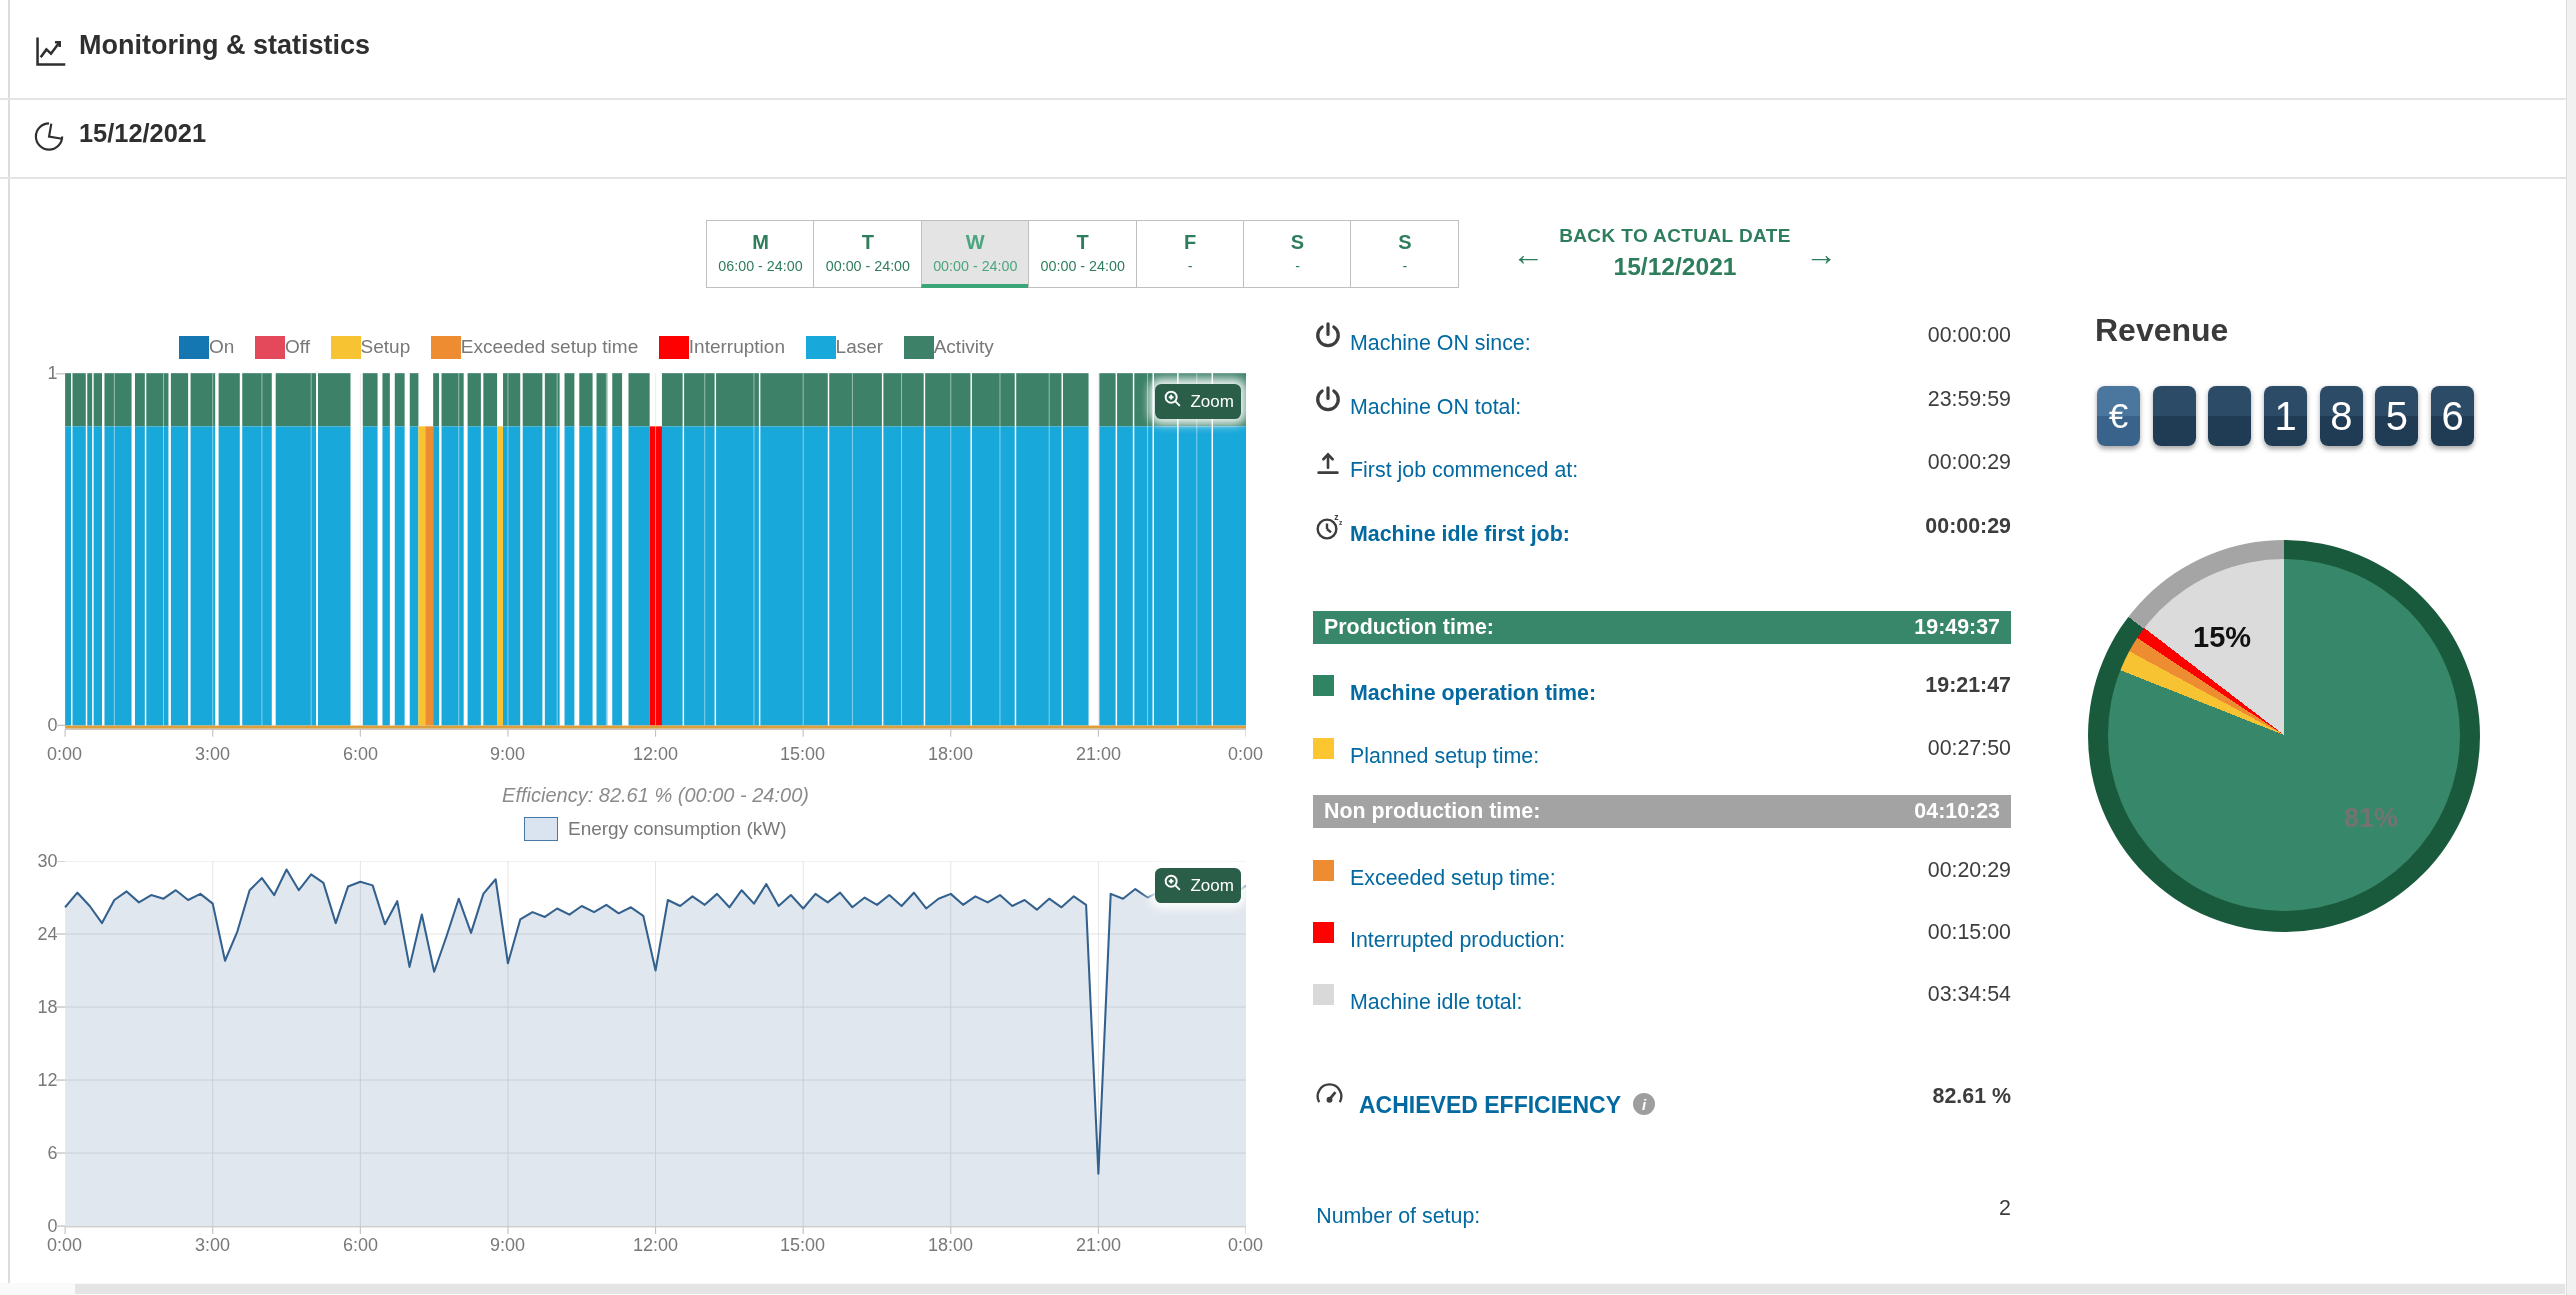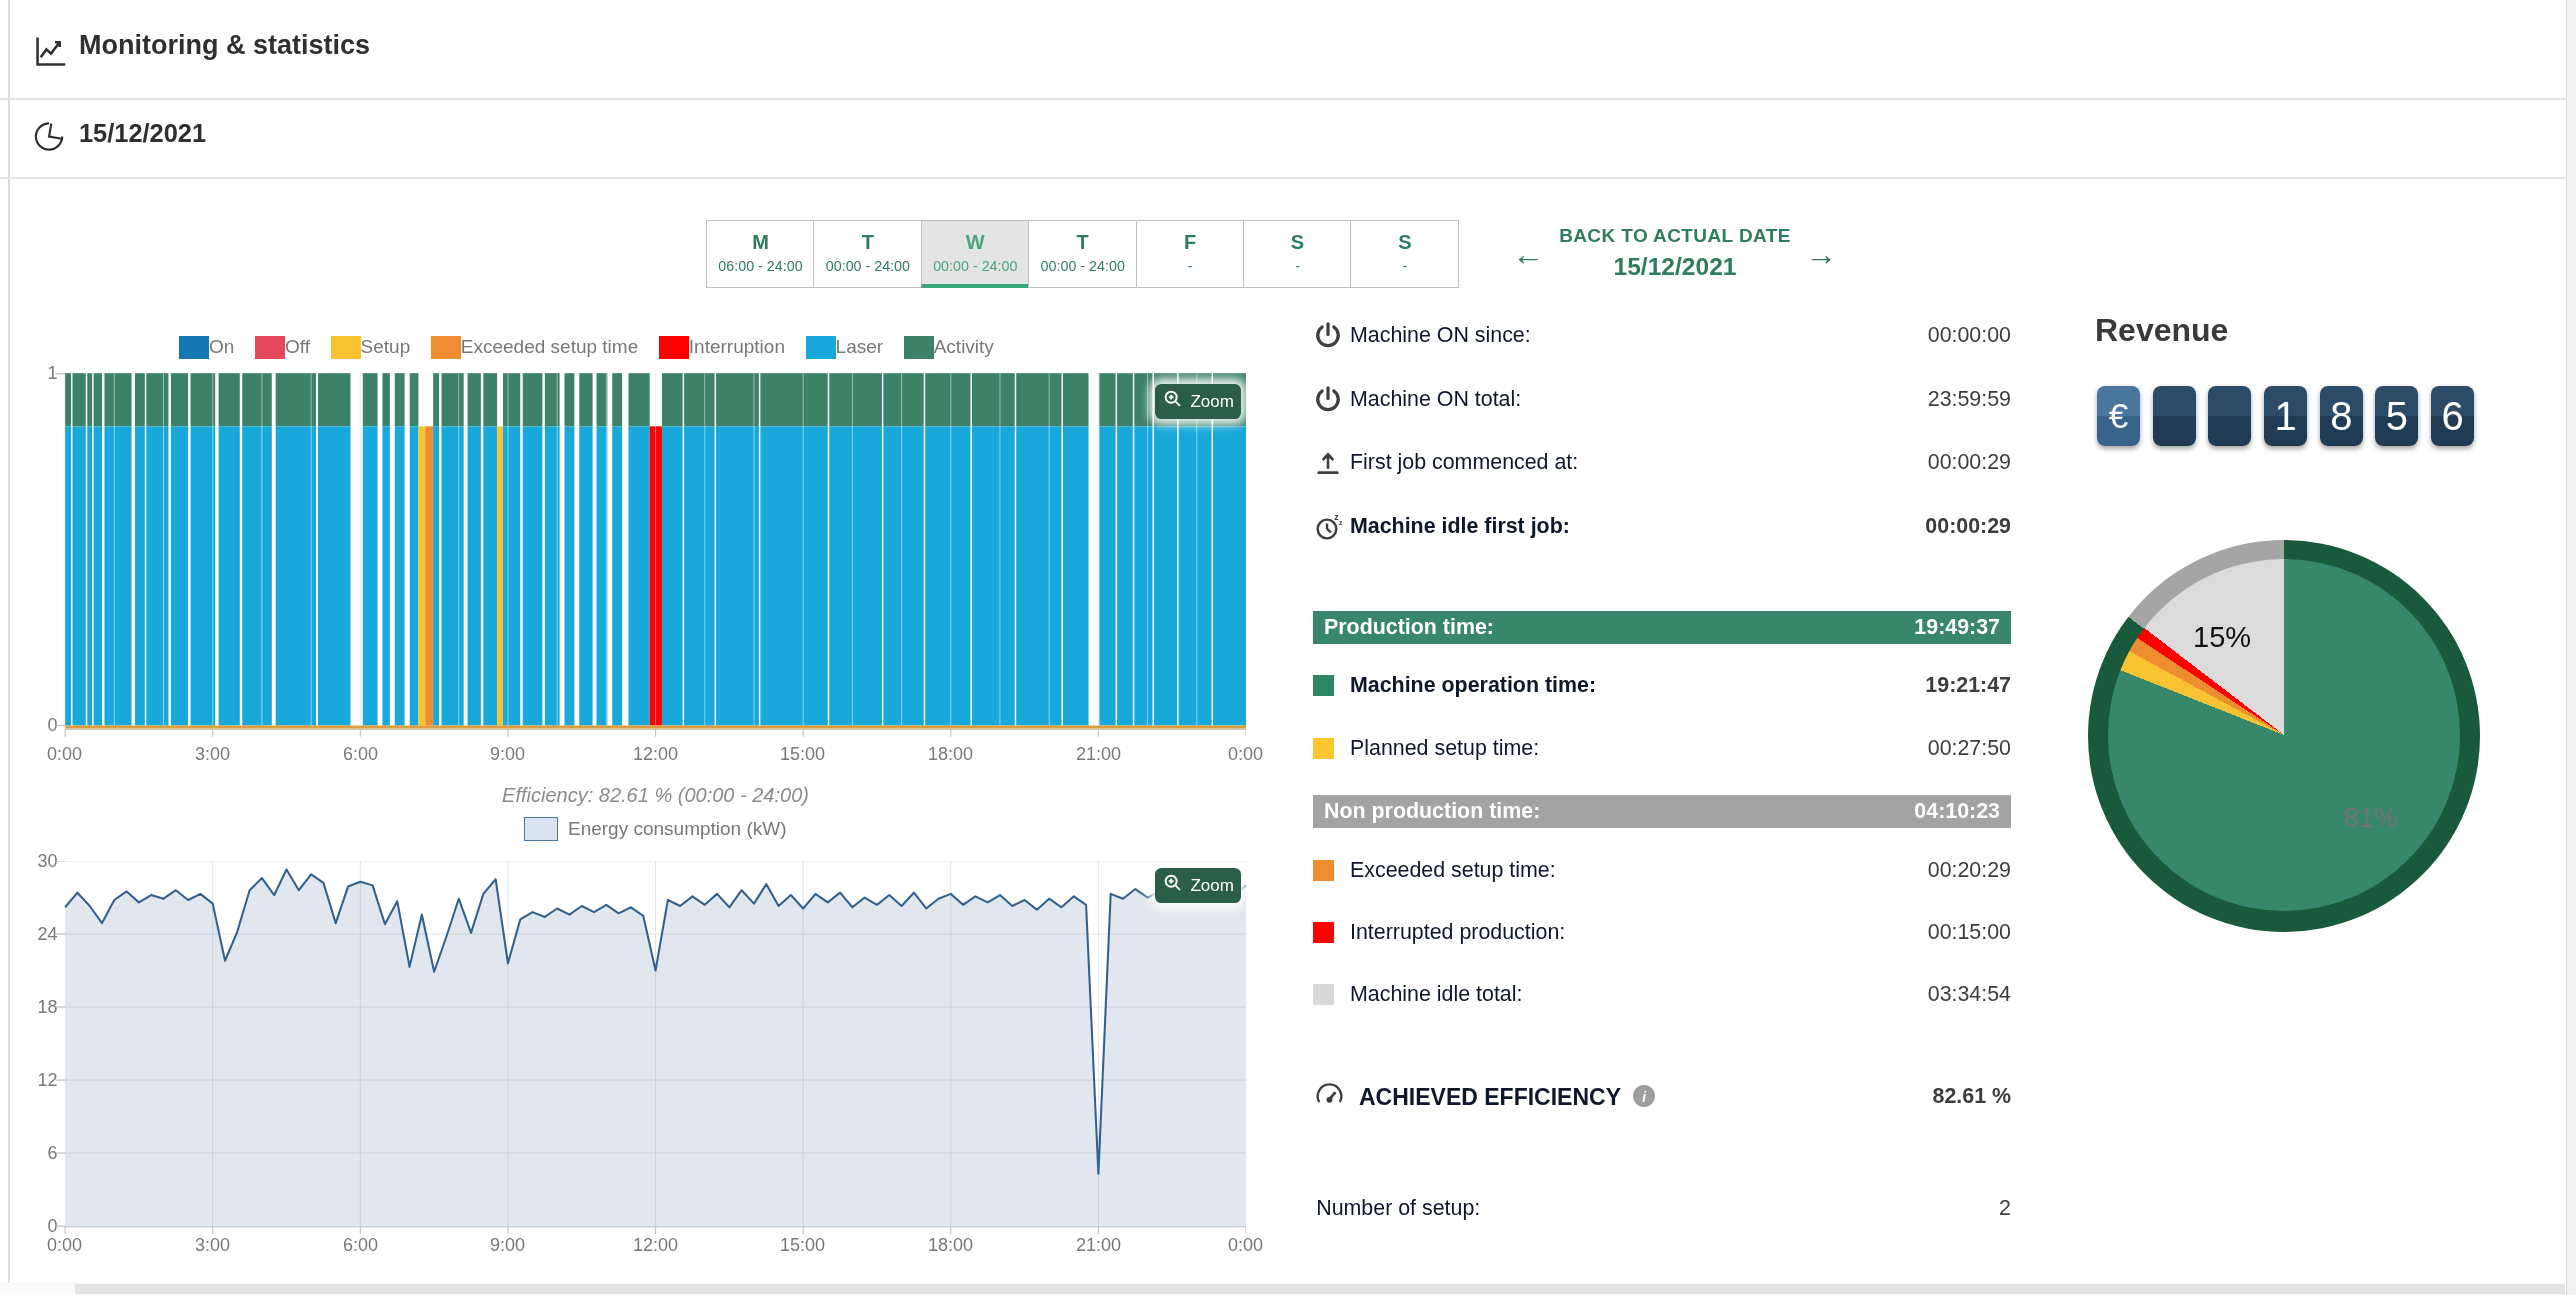--- a/index.html
+++ b/index.html
@@ -42,39 +42,39 @@
   .xlabs span{position:absolute;width:71px;text-align:center;font-size:18px;color:#787878;}
   .caption{left:65px;width:1181px;text-align:center;font-style:italic;font-size:20px;color:#8b8b8b;}
   
   .zoom-btn{width:86px;height:35px;background:#2a5e49;border-radius:6.3px;color:#fff;font-size:17px;
             display:flex;align-items:center;justify-content:center;gap:6.3px;cursor:pointer;
             box-shadow:0 0 9.5px 5.6px rgba(255,255,255,.9);}
   
   #stats{left:1313px;top:317px;width:698px;height:921px;}
   .srow{position:absolute;left:0;width:698px;height:28.6px;}
   .srow .ic{position:absolute;left:0;top:-3.2px;}
-  .srow .lb{position:absolute;left:37px;top:0;font-size:21.4px;color:#0f172a;}
+  .srow .lb{position:absolute;left:37px;top:8px;font-size:21.4px;color:#0369a1;}
   .srow .vl{position:absolute;right:0;top:0;font-size:21.4px;color:#3d3d3d;}
   .srow.bold .lb,.srow.bold .vl{font-weight:bold;}
   .sbar{position:absolute;left:0;width:698px;height:33px;line-height:33px;color:#fff;font-weight:bold;font-size:21.4px;}
   .sbar .lb{margin-left:11px;}
   .sbar .vl{position:absolute;right:11px;top:0;}
   .swatch{position:absolute;left:0;top:1.6px;width:21.4px;height:21.4px;}
   .info-ic{display:inline-block;vertical-align:-3.2px;margin-left:11px;}
   
   #rev-title{left:2095px;top:312px;width:381px;font-size:32px;font-weight:bold;color:#3a3a3a;}
   #rev-tiles{left:2097px;top:386px;display:flex;gap:12.7px;}
   .tile{width:43px;height:60px;border-radius:8px;color:#fff;text-align:center;line-height:60px;
         font-size:40px;box-shadow:0 2.4px 4.8px rgba(0,0,0,.35);
         background:linear-gradient(180deg,#2b4b67 0%,#2b4b67 50%,#203c55 50%,#203c55 100%);}
   .tile.euro{background:linear-gradient(180deg,#4b779e 0%,#4b779e 50%,#3a638c 50%,#3a638c 100%);font-size:35px;}
   
   #pie-ring{left:2088px;top:540px;width:392px;height:392px;border-radius:50%;}
   #pie-inner{left:2108px;top:559px;width:352px;height:352px;border-radius:50%;}
-  .pie-lab{font-weight:normal;}
+  .pie-lab{font-weight:bold;}
   #pie-lab-idle{left:2193px;top:621px;font-size:29px;color:#111;}
   #pie-lab-op{left:2308px;top:803px;font-size:27px;color:#737373;margin-left:36px;}
   
   #sb-bottom{left:0;top:1283px;width:2576px;height:12px;background:#fafafa;}
   #sb-bottom .thumb{position:absolute;left:75px;top:0.8px;width:2490px;height:10.3px;background:#e4e4e4;}
   #sb-right{left:2566px;top:0;width:10.3px;height:1295px;background:#f1f1f1;border-left:0.8px solid #ddd;}
   svg text{font-family:"Liberation Sans",sans-serif;}
 </style>
 </head>
 <body>

